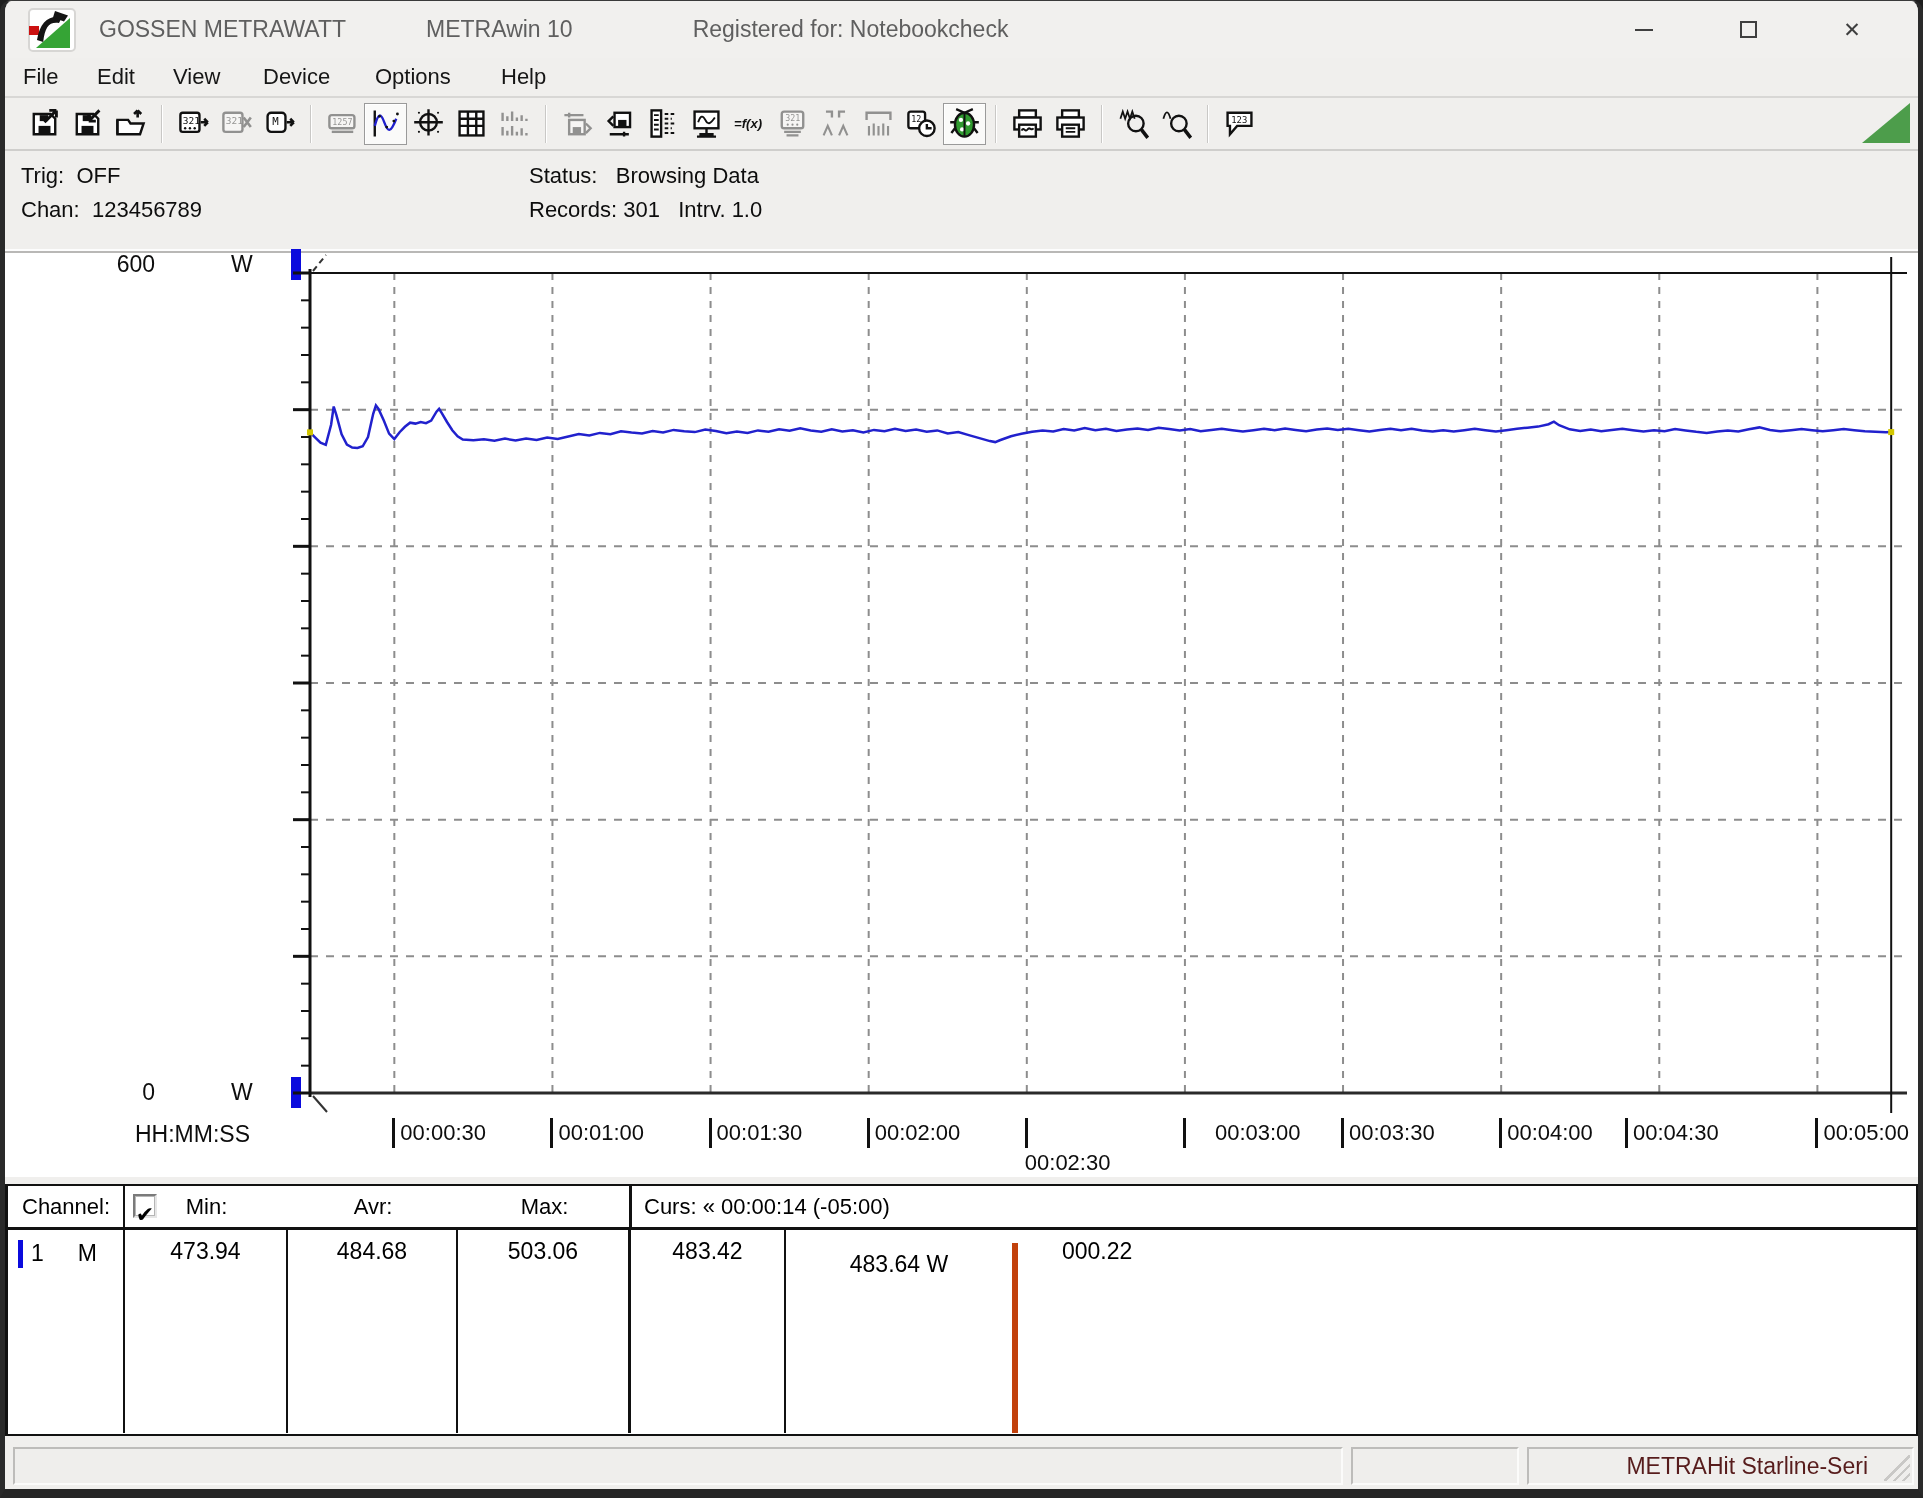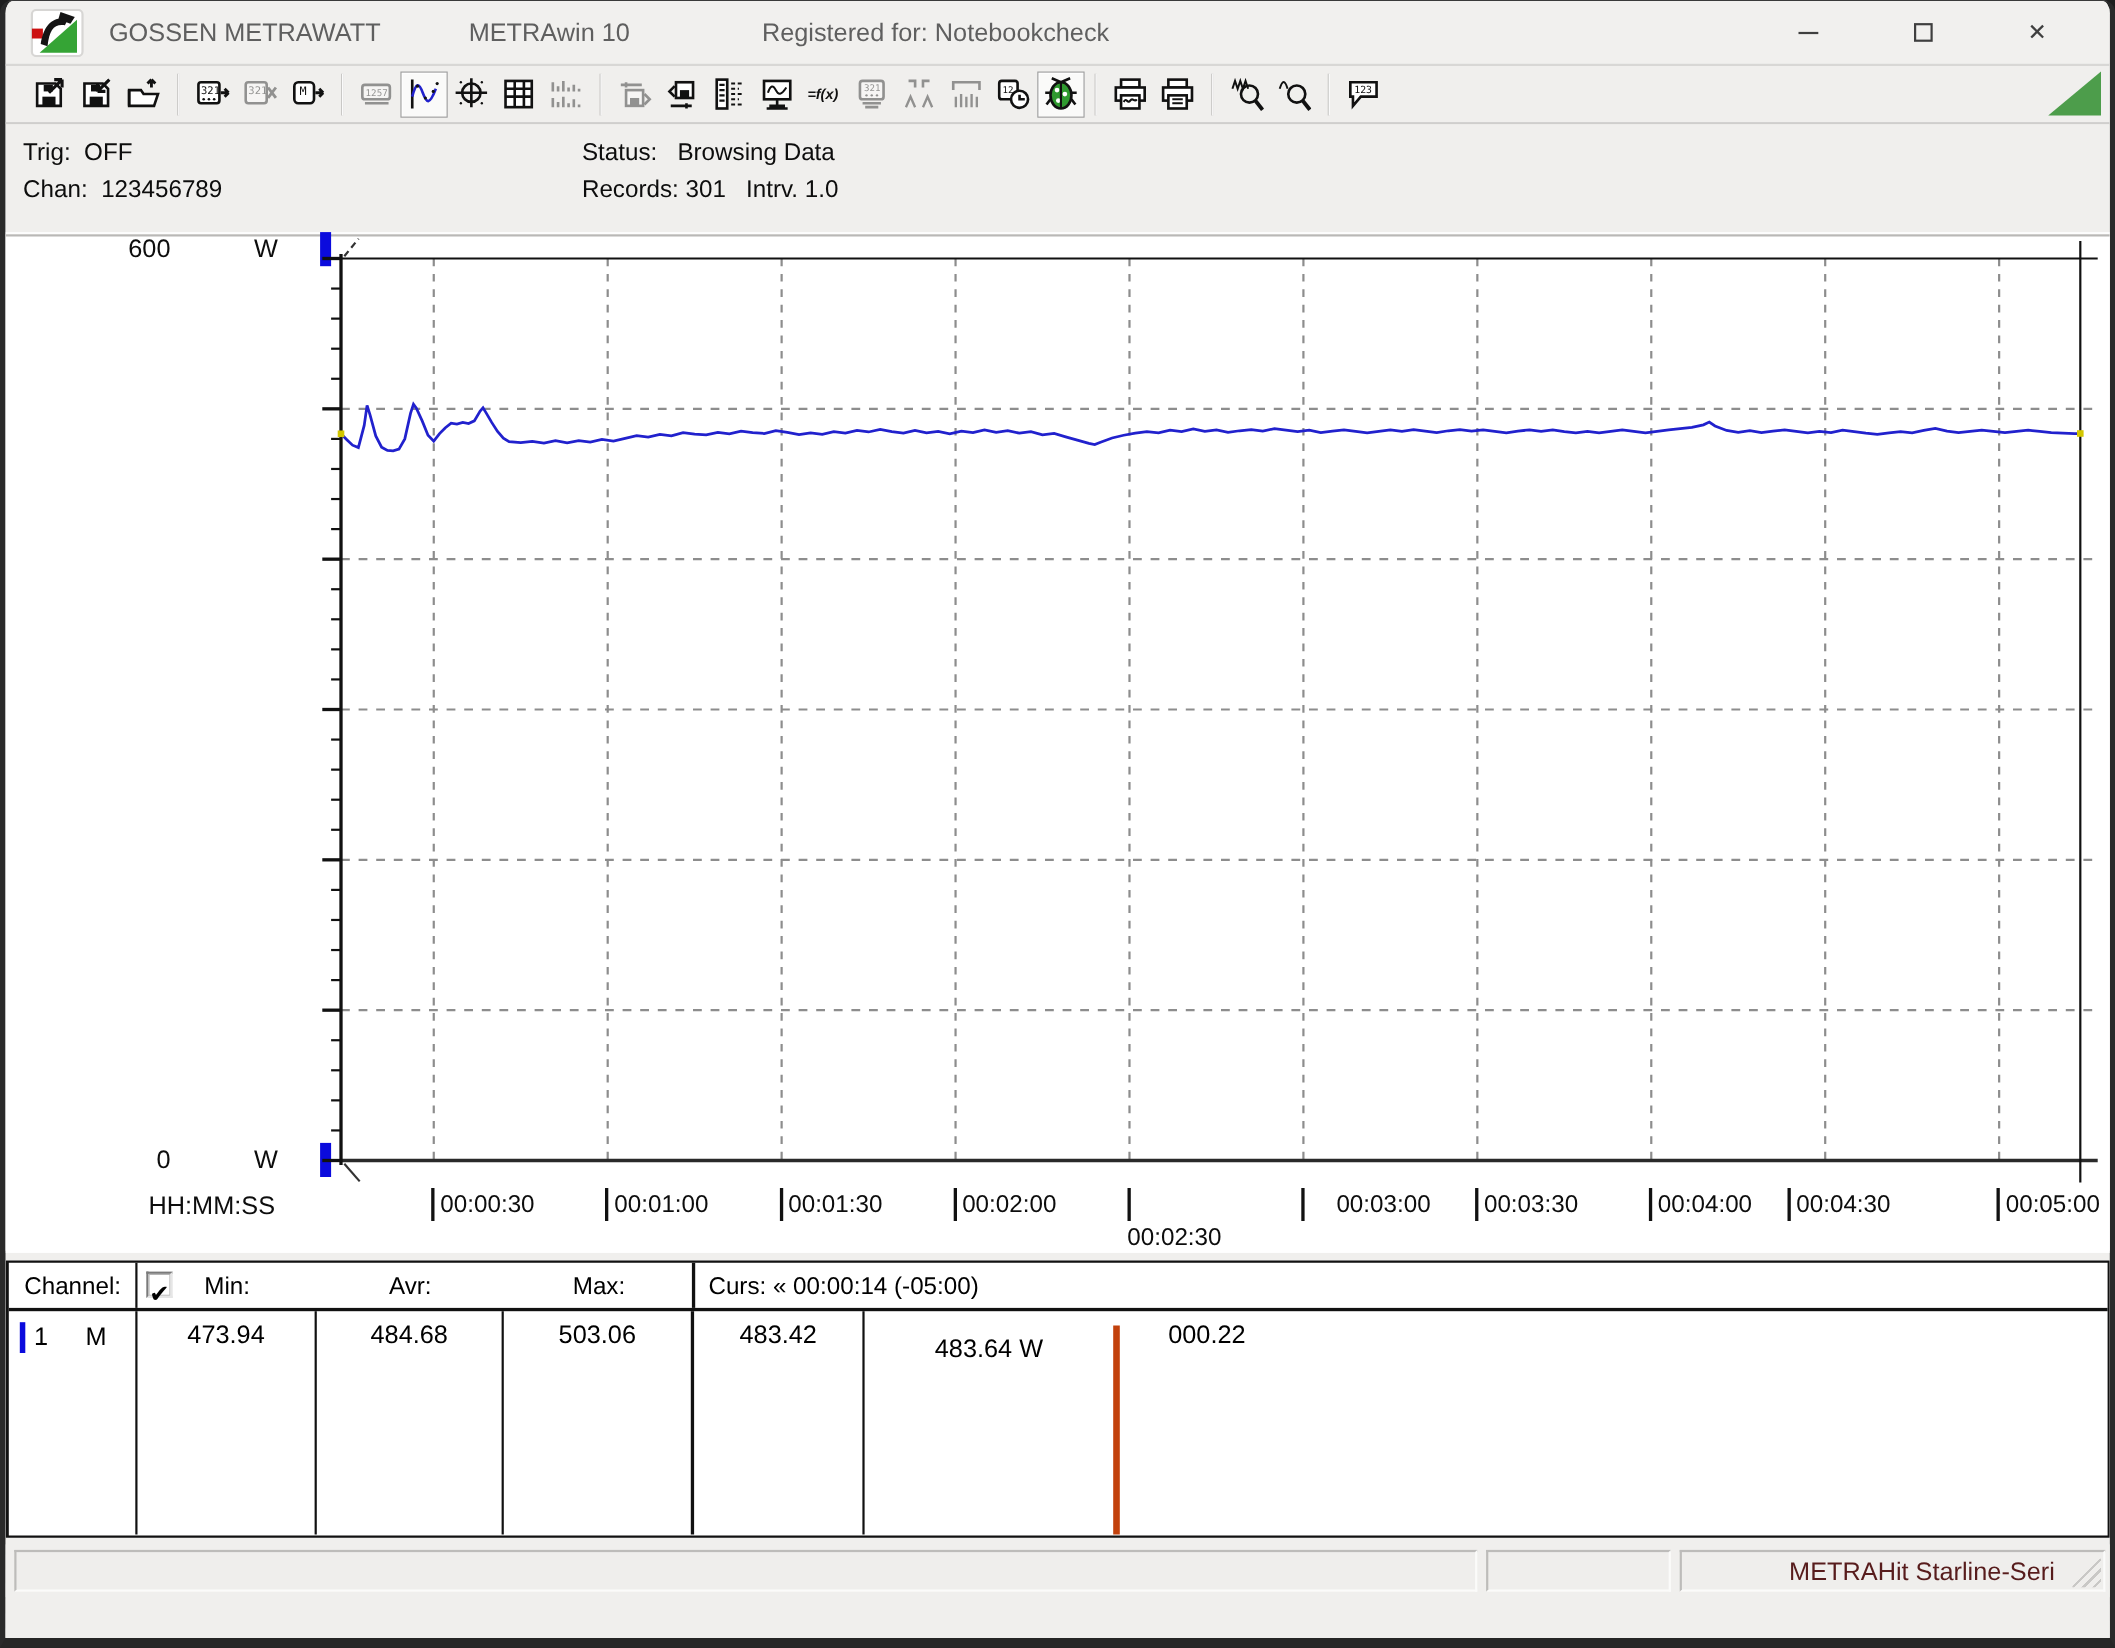--- a/index.html
+++ b/index.html
@@ -112,20 +112,28 @@
         </div>
       <div class="win-btn">
           <span class="box"></span>
         </div>
       <div class="win-btn">
           <span>✕</span>
         </div>
     </div>
   </div>
 
+  <div class="menubar">
+    <span class="menu-item">File</span>
+    <span class="menu-item">Edit</span>
+    <span class="menu-item">View</span>
+    <span class="menu-item">Device</span>
+    <span class="menu-item">Options</span>
+    <span class="menu-item">Help</span>
+  </div>
 
   <div class="toolbar">
     <div class="tb-group">
       <div class="tb-btn">
         <svg viewBox="0 0 26 26">
             <path d="M4 5h14l4 4v13H4z" fill="#fff" stroke="#111" stroke-width="2"></path>
             <rect x="8" y="15" width="10" height="7" fill="#111"></rect>
             <rect x="9" y="6" width="7" height="5" fill="#111"></rect>
             <path d="M13 12 L23 2 M23 2h-6 M23 2v6" stroke="#111" stroke-width="2.4" fill="none"></path>
           </svg>

